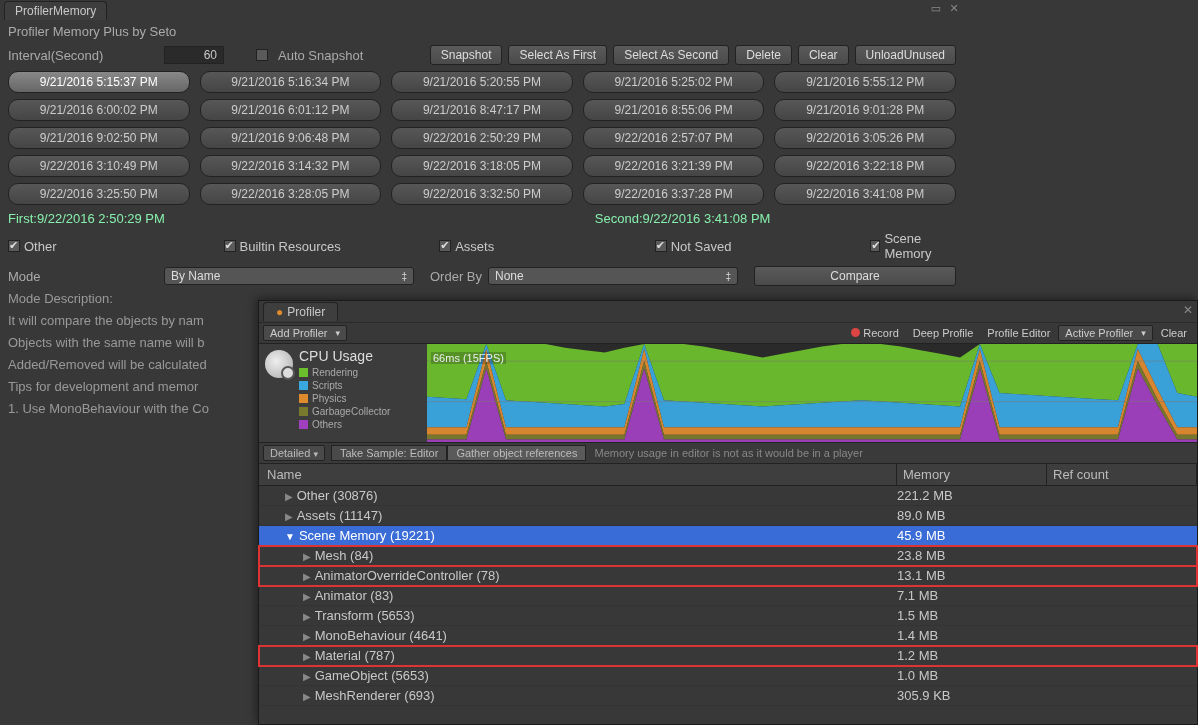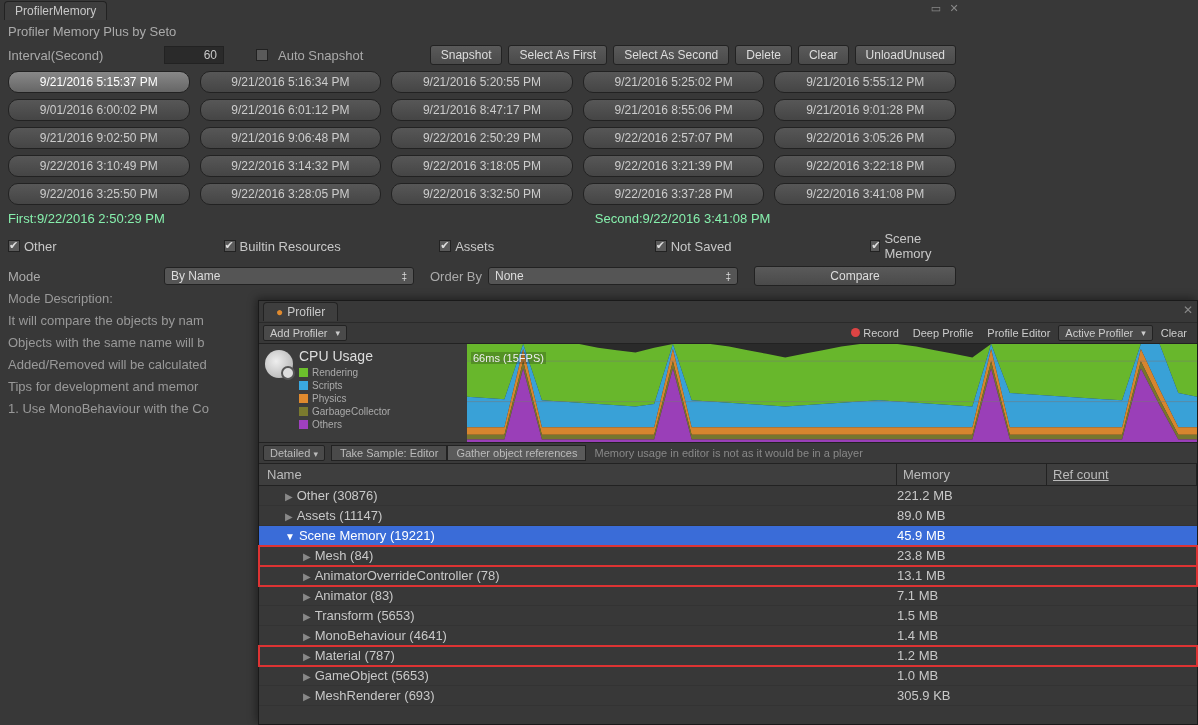--- a/index.html
+++ b/index.html
@@ -32,39 +32,39 @@
 .fg-window { left: 258px; top: 300px; width: 940px; height: 425px; background: #383838; border: 1px solid #1a1a1a; box-shadow: -2px -2px 8px rgba(0,0,0,0.4); }
 .fg-close { position: absolute; right: 4px; top: 2px; color: #888; cursor: pointer; font-size: 12px; }
 .fg-tab-header { height: 22px; display: flex; align-items: center; padding-left: 4px; background: #383838; position: relative; border-bottom: 1px solid #2a2a2a; }
 .fg-tab { background: #3e3e3e; border: 1px solid #222; border-bottom: none; padding: 2px 12px; font-size: 12px; border-radius: 4px 4px 0 0; }
 .fg-toolbar { display: flex; align-items: center; padding: 2px 4px; background: #383838; font-size: 11px; color: #ccc; gap: 2px; }
 .fg-toolbar .drop { background: #4a4a4a; border: 1px solid #222; padding: 1px 6px; border-radius: 2px; display: flex; align-items: center; gap: 8px; cursor: pointer; }
 .fg-toolbar .spacer { flex: 1; }
 .fg-toolbar .rec-dot { width: 9px; height: 9px; background: #d44; border-radius: 50%; display: inline-block; margin-right: 3px; }
 .fg-toolbar .titem { padding: 1px 6px; cursor: pointer; }
 .chart-area { display: flex; height: 100px; background: #2a2a2a; border-top: 1px solid #222; border-bottom: 1px solid #222; }
-.chart-left { width: 208px; background: #3c3c3c; padding: 4px 6px; display: flex; gap: 6px; }
+.chart-left { width: 168px; background: #3c3c3c; padding: 4px 6px; display: flex; gap: 6px; }
 .clock { width: 28px; height: 28px; background: radial-gradient(circle at 40% 40%, #eee, #aaa); border-radius: 50%; position: relative; margin-top: 2px; }
 .clock::after { content: ""; position: absolute; width: 10px; height: 10px; border: 2px solid #555; border-radius: 50%; right: -2px; bottom: -2px; background: #ddd; }
 .legend-title { font-size: 14px; color: #ddd; margin-bottom: 2px; }
 .legend-item { font-size: 10px; color: #aaa; display: flex; align-items: center; gap: 4px; line-height: 13px; }
 .sq { width: 9px; height: 9px; display: inline-block; }
 .chart-right { flex: 1; position: relative; overflow: hidden; }
 .chart-svg { width: 100%; height: 100%; display: block; }
 .chart-label { position: absolute; left: 4px; color: #eee; font-size: 11px; background: rgba(0,0,0,0.2); padding: 0 2px; }
 .detail-bar { display: flex; align-items: center; background: #3a3a3a; padding: 2px 4px; font-size: 11px; color: #bbb; border-bottom: 1px solid #222; }
 .detail-bar .drop { background: #4a4a4a; border: 1px solid #222; padding: 1px 6px; border-radius: 2px; margin-right: 6px; cursor: pointer; }
 .detail-bar .seg { padding: 1px 8px; border: 1px solid #222; background: #4a4a4a; cursor: pointer; }
 .detail-bar .seg.active { background: #5a5a5a; }
 .detail-bar .note { margin-left: 8px; color: #888; }
 .table-header { display: flex; background: #3e3e3e; border-bottom: 1px solid #222; font-size: 13px; color: #bbb; }
 .th { padding: 3px 6px; border-right: 1px solid #222; }
 .th.name { flex: 1; padding-left: 8px; }
 .th.mem { width: 150px; }
-.th.ref { width: 150px; text-decoration: underline; }
+.th.ref { width: 150px; }
 .tree { font-size: 13px; color: #c8c8c8; }
 .tree-row { display: flex; align-items: center; padding: 2px 0; border-bottom: 1px solid #333; cursor: pointer; }
 .tree-row.selected { background: #3a6cd8; color: #fff; }
 .tree-row .arrow { margin-right: 4px; font-size: 10px; color: #888; }
 .tree-row.selected .arrow { color: #fff; }
 .tree-row .name { flex: 1; }
 .tree-row .mem { width: 150px; }
 .tree-row .ref { width: 150px; }
 .redbox { outline: 2px solid #d33; outline-offset: -1px; }
 </style>
@@ -94,21 +94,21 @@
       <button class="btn">Clear</button>
       <button class="btn">UnloadUnused</button>
     </div>
   </div>
   <div class="snap-grid" id="snap-grid">
       <div class="snap active">9/21/2016 5:15:37 PM</div>
       <div class="snap">9/21/2016 5:16:34 PM</div>
       <div class="snap">9/21/2016 5:20:55 PM</div>
       <div class="snap">9/21/2016 5:25:02 PM</div>
       <div class="snap">9/21/2016 5:55:12 PM</div>
-      <div class="snap">9/01/2016 6:00:02 PM</div>
+      <div class="snap">9/21/2016 6:00:02 PM</div>
       <div class="snap">9/21/2016 6:01:12 PM</div>
       <div class="snap">9/21/2016 8:47:17 PM</div>
       <div class="snap">9/21/2016 8:55:06 PM</div>
       <div class="snap">9/21/2016 9:01:28 PM</div>
       <div class="snap">9/21/2016 9:02:50 PM</div>
       <div class="snap">9/21/2016 9:06:48 PM</div>
       <div class="snap">9/22/2016 2:50:29 PM</div>
       <div class="snap">9/22/2016 2:57:07 PM</div>
       <div class="snap">9/22/2016 3:05:26 PM</div>
       <div class="snap">9/22/2016 3:10:49 PM</div>

